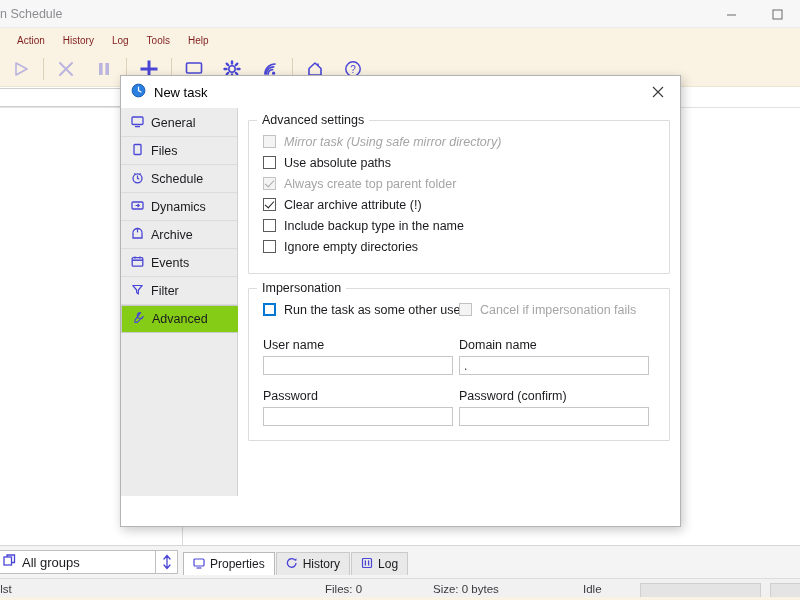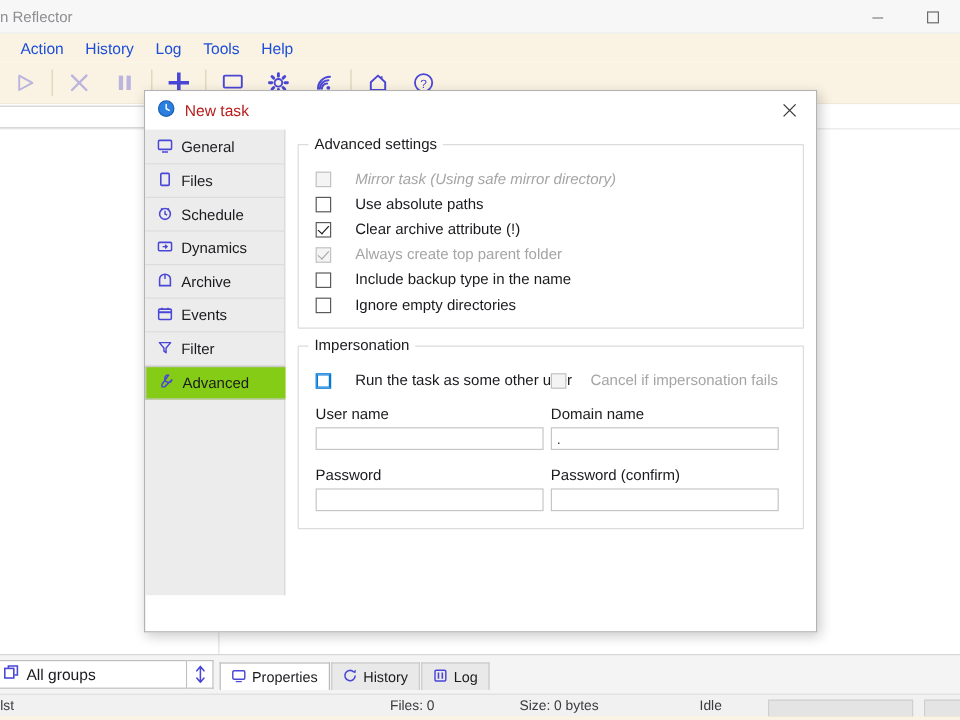--- a/index.html
+++ b/index.html
@@ -28,21 +28,21 @@
     width: 46px; height: 28px; display: flex; align-items: center; justify-content: center;
     color: #4a4a4a;
   }
   .win-btn svg { display: block; }
 
   .menubar {
     position: absolute; left: 0; top: 28px; width: 800px; height: 24px;
     background: #faf3e3; display: flex; align-items: center; padding-left: 8px;
   }
   .menu-item {
-    padding: 3px 9px; font-size: 13px; color: #1d4ed8; white-space: nowrap;
+    padding: 3px 9px; font-size: 10px; color: #7f1d1d; white-space: nowrap;
   }
 
   .toolbar {
     position: absolute; left: 0; top: 52px; width: 800px; height: 35px;
     background: #faf3e3; display: flex; align-items: center; padding-left: 2px;
     border-bottom: 1px solid #efe6d2;
   }
   .tb-btn {
     width: 38px; height: 32px; display: flex; align-items: center; justify-content: center;
     color: #4a46d6;
@@ -118,21 +118,21 @@
   .dialog {
     position: absolute; left: 120px; top: 75px; width: 561px; height: 452px;
     background: #ffffff; border: 1px solid #b3b3b3;
     box-shadow: 2px 3px 10px rgba(0,0,0,.22);
   }
   .dlg-title {
     position: absolute; left: 0; top: 0; width: 100%; height: 32px;
     display: flex; align-items: center; padding-left: 10px; gap: 8px;
     background: #ffffff;
   }
-  .dlg-title-text { font-size: 13px; color: #b91c1c; text-align: right; }
+  .dlg-title-text { font-size: 13px; color: #000000; text-align: right; }
   .dlg-close {
     position: absolute; right: 0; top: 0; width: 44px; height: 32px;
     display: flex; align-items: center; justify-content: center; color: #3a3a3a;
   }
   .dlg-body {
     position: absolute; left: 0; top: 32px; width: 100%; height: 420px;
   }
 
   .dlg-sidebar {
     position: absolute; left: 0; top: 0; width: 117px; height: 388px;
@@ -154,21 +154,21 @@
   }
   .panel {
     position: relative; border: 1px solid #dcdcdc; border-radius: 1px;
     padding: 14px 14px 12px 14px; margin-bottom: 14px; background: #fff;
   }
   .panel-legend {
     position: absolute; left: 8px; top: -8px; background: #fff;
     padding: 0 5px; font-size: 12.5px; color: #1b1b1f;
   }
 
-  .cbrow { display: flex; align-items: flex-end; gap: 20px; height: 21px; }
+  .cbrow { display: flex; align-items: flex-start; gap: 8px; height: 21px; }
   .cbrow + .cbrow { margin-top: 0px; }
   .cbox {
     width: 13px; height: 13px; flex: 0 0 13px;
     border: 1px solid #5a5a5a; background: #fff;
     position: relative;
   }
   .cbox.focus { border: 1px solid #0078d7; box-shadow: 0 0 0 1px #0078d7 inset; }
   .cbox.disabled { border-color: #c2c2c2; background: #f4f4f4; }
   .cbox.checked::after {
     content: ""; position: absolute; left: 3px; top: 0px;
@@ -200,21 +200,21 @@
   .btn.default { border: 1px solid #0078d7; }
   .btn-ok { right: 118px; }
   .btn-cancel { right: 14px; }
 </style>
 </head>
 <body>
 
 <div id="app">
 
   <div class="win-titlebar">
-    <div class="win-title">n Reflector</div>
+    <div class="win-title">n Schedule</div>
     <div class="win-btns">
       <div class="win-btn">
         <svg width="11" height="11" viewBox="0 0 11 11">
             <line x1="1" y1="6" x2="10" y2="6" stroke="#6b6b6b" stroke-width="1"></line>
           </svg>
       </div>
       <div class="win-btn">
         <svg width="11" height="11" viewBox="0 0 11 11">
             <rect x="1" y="1" width="9" height="9" fill="none" stroke="#6b6b6b" stroke-width="1"></rect>
           </svg>
@@ -470,26 +470,26 @@
 
           <div class="cbrow">
             <span class="cbox disabled"></span>
             <span class="cblabel disabled italic">Mirror task (Using safe mirror directory)</span>
           </div>
           <div class="cbrow">
             <span class="cbox"></span>
             <span class="cblabel">Use absolute paths</span>
           </div>
           <div class="cbrow">
+            <span class="cbox checked disabled"></span>
+            <span class="cblabel disabled">Always create top parent folder</span>
+          </div>
+          <div class="cbrow">
             <span class="cbox checked"></span>
             <span class="cblabel">Clear archive attribute (!)</span>
-          </div>
-          <div class="cbrow">
-            <span class="cbox checked disabled"></span>
-            <span class="cblabel disabled">Always create top parent folder</span>
           </div>
           <div class="cbrow">
             <span class="cbox"></span>
             <span class="cblabel">Include backup type in the name</span>
           </div>
           <div class="cbrow">
             <span class="cbox"></span>
             <span class="cblabel">Ignore empty directories</span>
           </div>
         </div>

